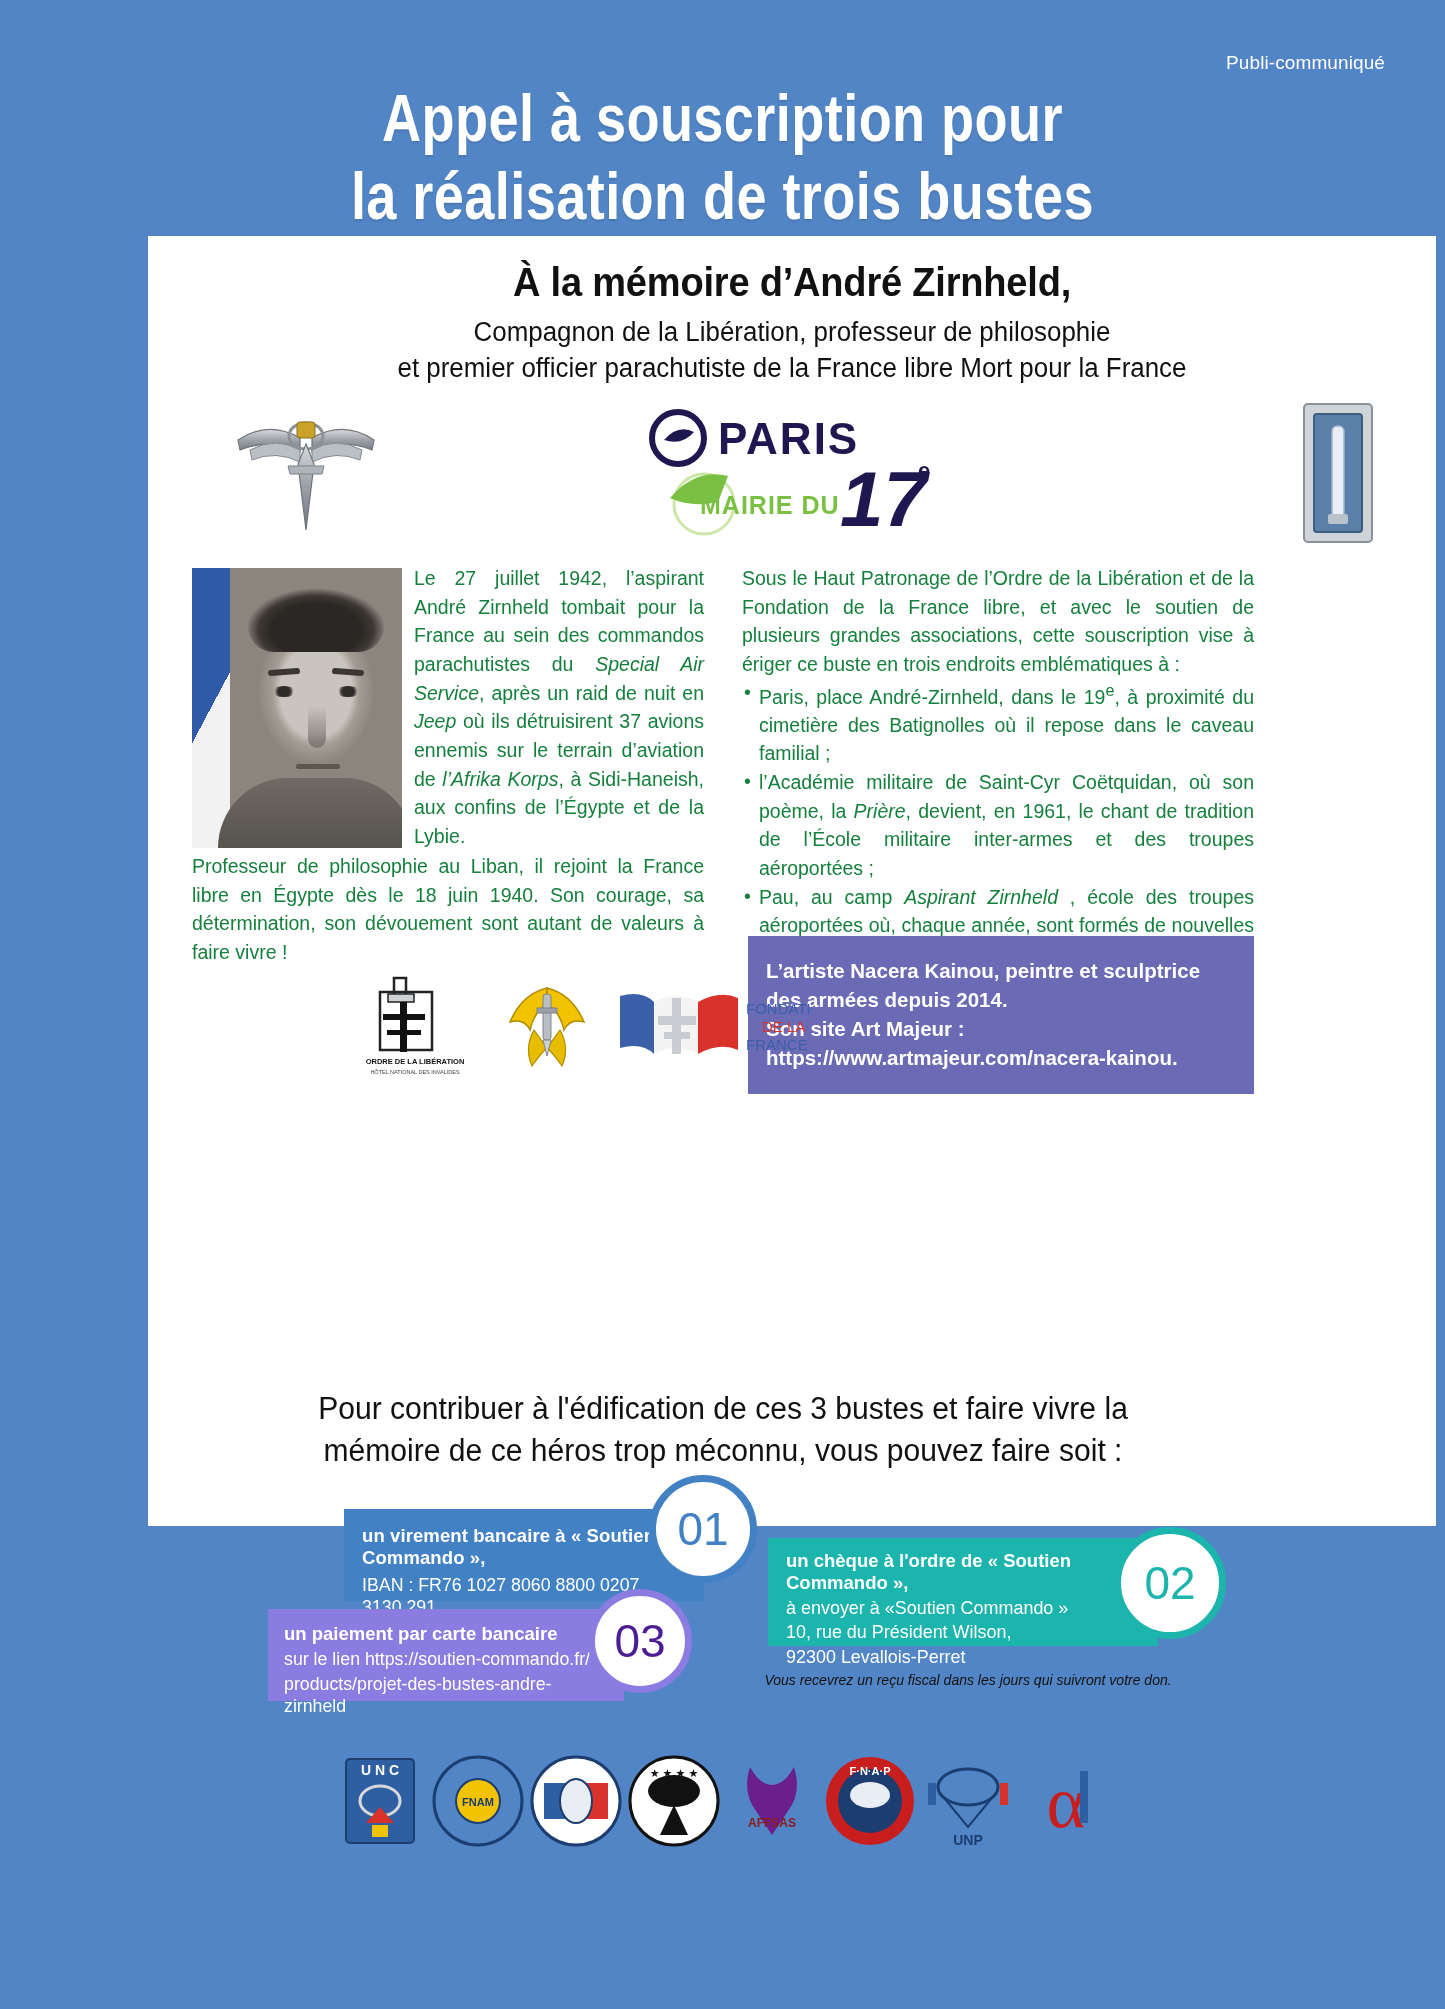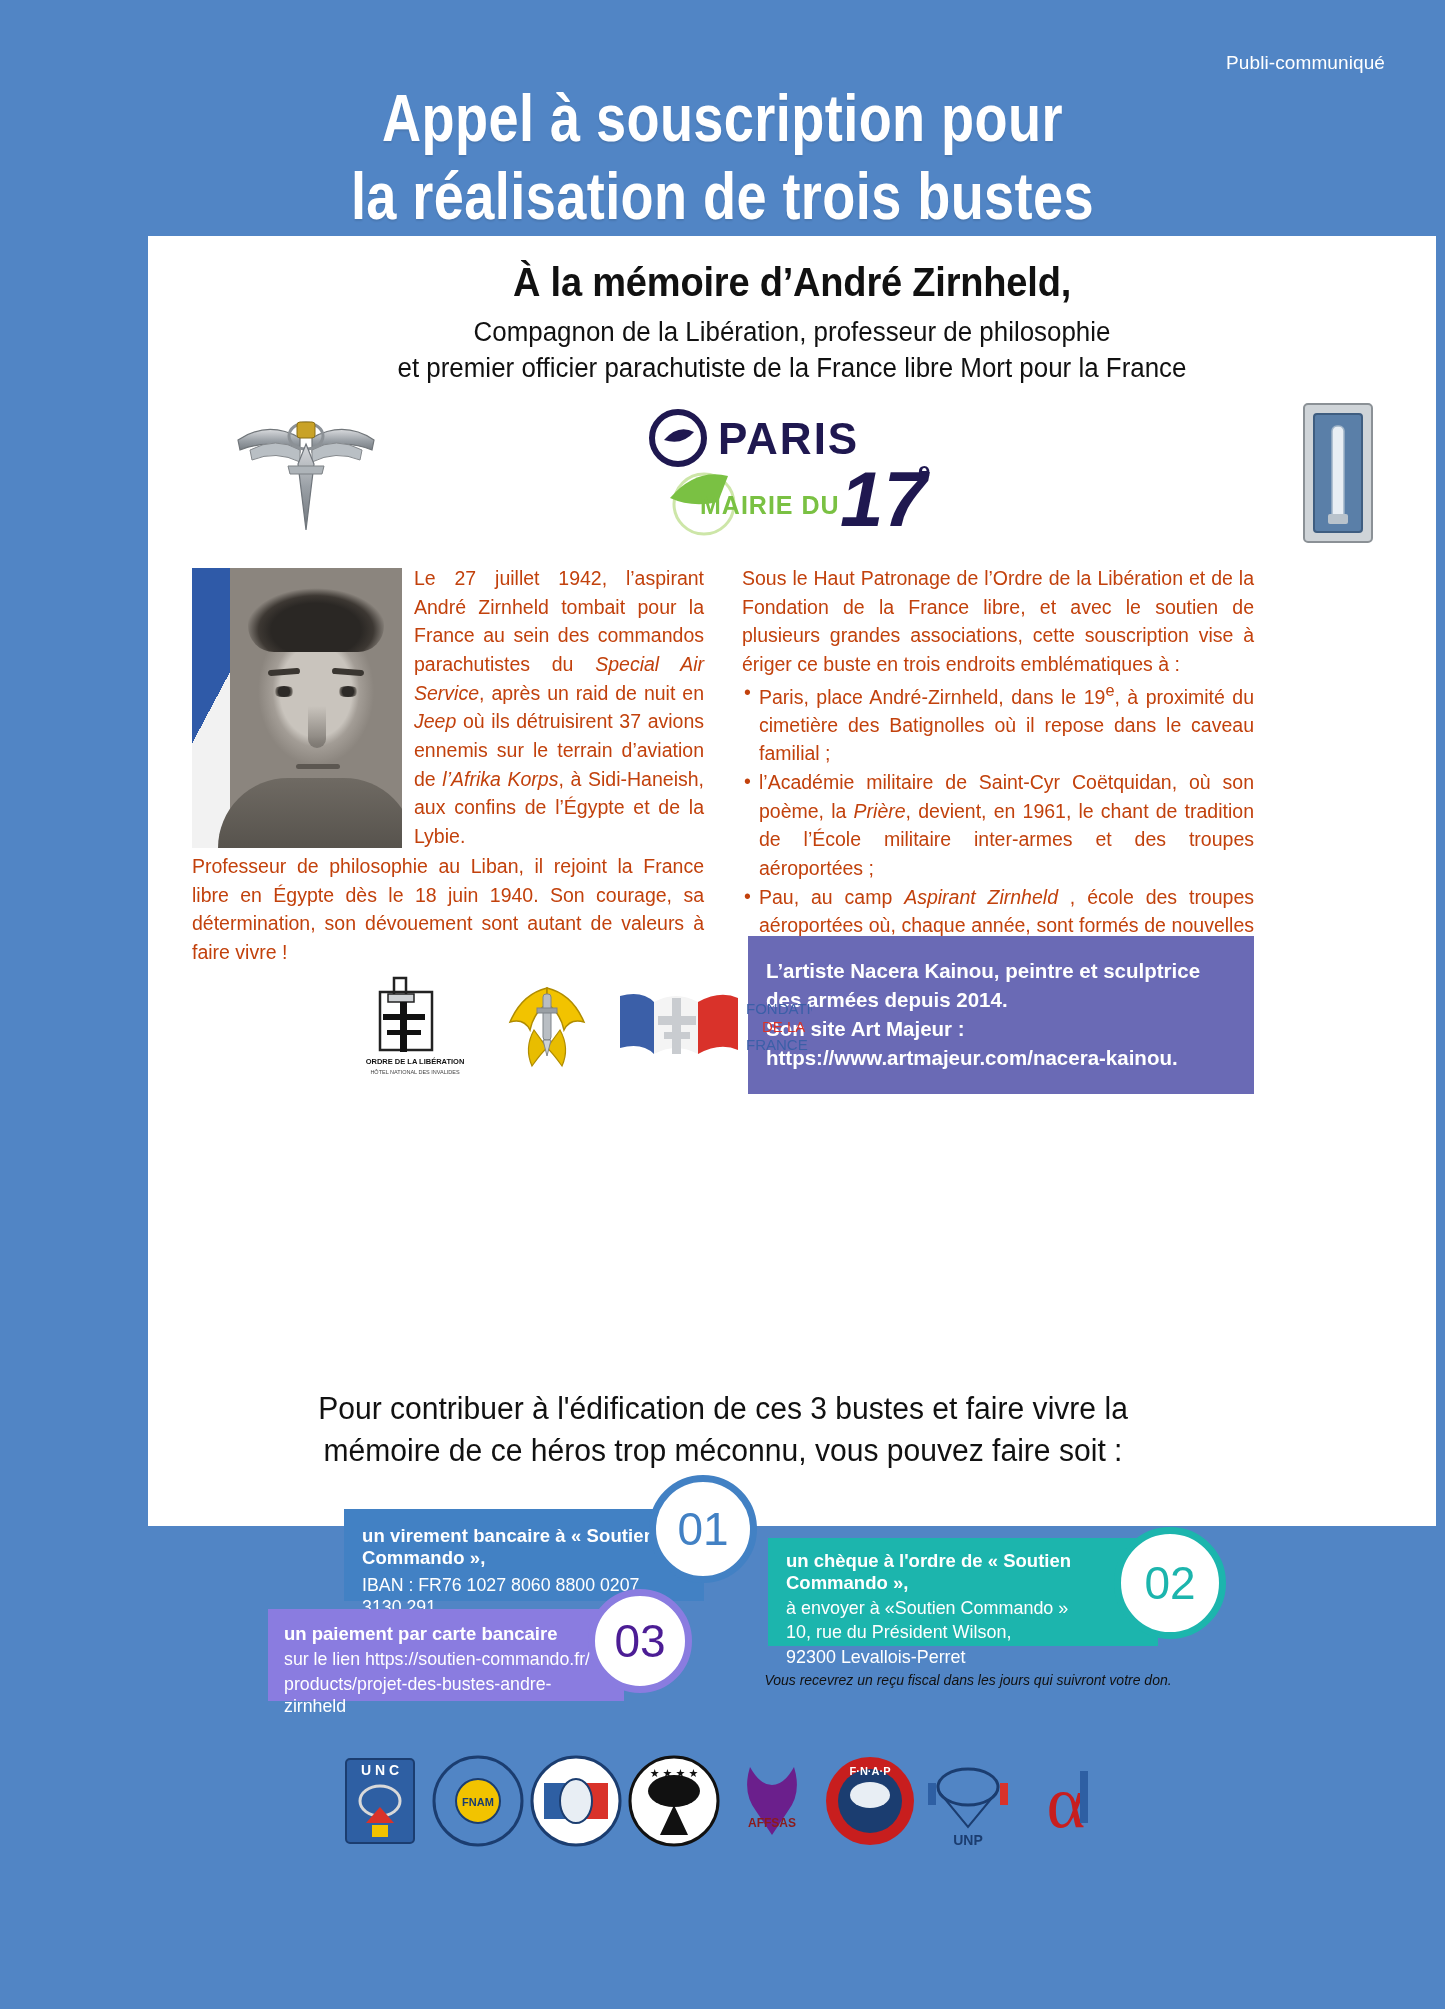--- a/index.html
+++ b/index.html
@@ -60,21 +60,21 @@
     width: 300px; height: 136px;
   }
 
   
   .cols {
     position: absolute; left: 44px; top: 328px; width: 1062px;
     display: flex; gap: 38px;
   }
   .col { width: 512px; }
   .body-txt {
-    font-size: 19.5px; line-height: 1.47; color: #c2410c;
+    font-size: 19.5px; line-height: 1.47; color: #15803d;
     text-align: justify; hyphens: auto;
   }
   .body-txt i { font-style: italic; }
   .photo {
     float: left; width: 210px; height: 280px; margin: 4px 12px 4px 0;
     position: relative; overflow: hidden; background: #d8d8d8;
   }
   .flagbg {
     position: absolute; inset: 0;
     background:

